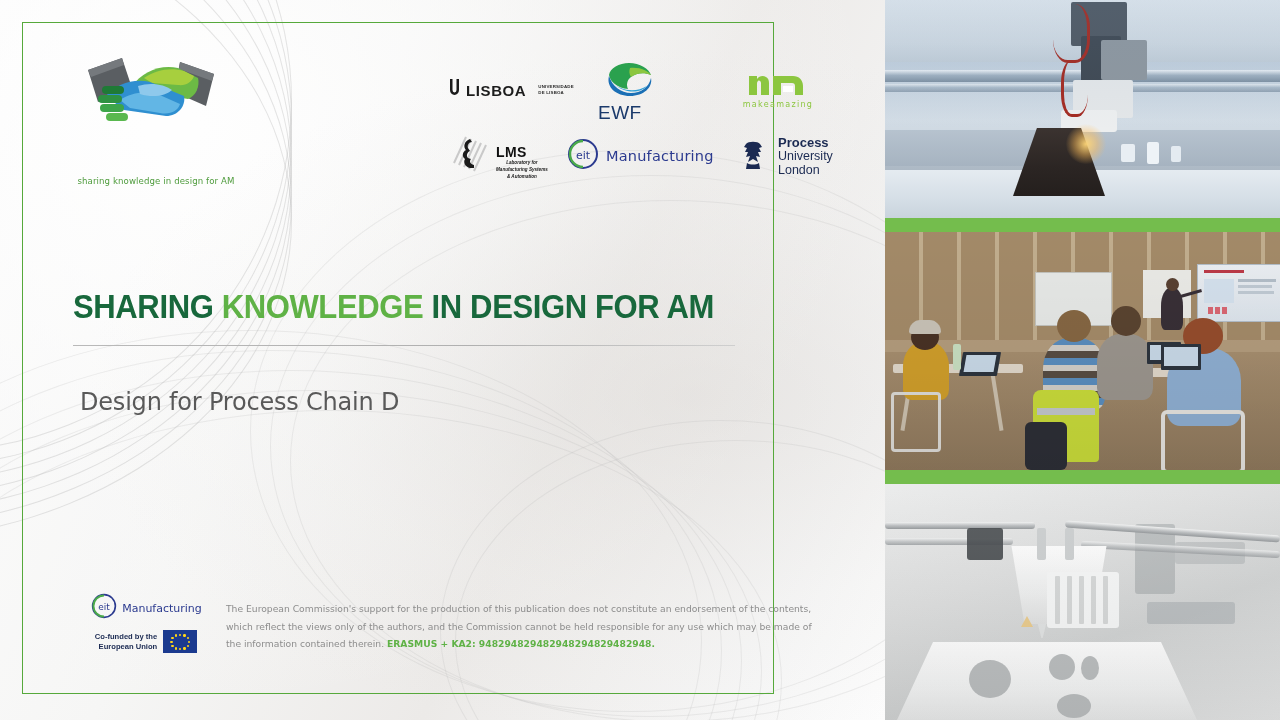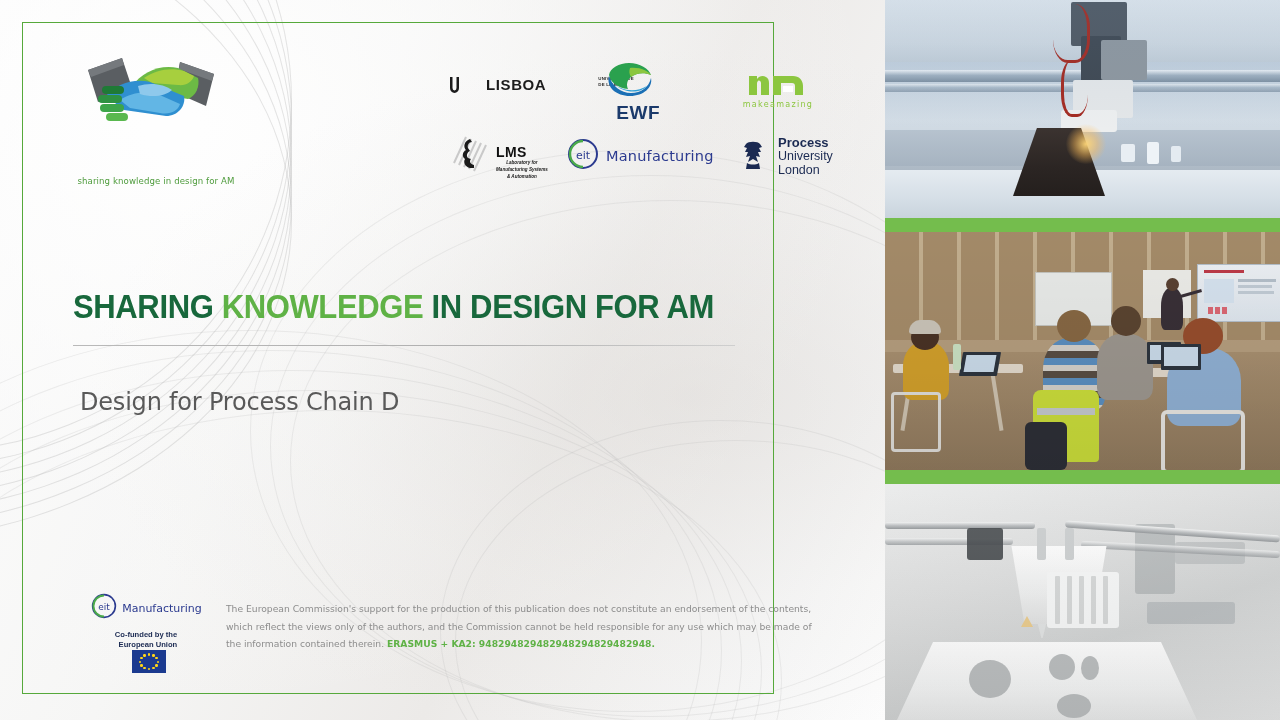--- a/index.html
+++ b/index.html
@@ -66,22 +66,22 @@
   .ulisboa-name {
     font-family: "Liberation Sans", sans-serif;
     font-weight: bold; font-size: 15px; letter-spacing: 0.6px; color: #1c1c1c;
   }
   .ulisboa-sub {
     font-size: 4.4px; letter-spacing: 0.2px; color: #2a2a2a; line-height: 1.35;
     font-weight: bold;
   }
   .ewf-text {
     font-family: "Liberation Sans", sans-serif;
-    font-weight: bold; font-size: 19px; color: #1b3a6b; letter-spacing: 0.5px;
-    text-align: right;
+    font-weight: normal; font-size: 19px; color: #1b3a6b; letter-spacing: 0.5px;
+    text-align: left;
   }
   .ma-text {
     font-size: 8px; color: #8cc63f; letter-spacing: 1.3px; text-align: center;
     font-family: "DejaVu Sans", sans-serif;
   }
   .lms-title {
     font-family: "Liberation Sans", sans-serif;
     font-weight: bold; font-size: 14px; color: #101010; letter-spacing: 0.4px; margin-top: 12px;
   }
   .lms-sub {
@@ -310,21 +310,21 @@
           <rect x="20" y="48" width="24" height="8" rx="4" fill="#3da54a"></rect>
           <rect x="26" y="57" width="22" height="8" rx="4" fill="#59b84f"></rect>
 
           <path d="M58,30 C70,26 84,28 92,34 C86,40 72,42 60,38 Z" fill="#8ec9ec"></path>
         </svg>
       </div>
       <div class="shakeam-tag">sharing knowledge in design for AM</div>
     </div>
 
     <div class="logo-box" style="left:448px; top:76px; width:112px; height:28px;">
-      <div style="display:flex; align-items:flex-start; height:28px;gap:20px;">
+      <div style="display:flex; align-items:center; height:28px;">
         <span>
           <svg width="13" height="20" viewBox="0 0 13 20">
             <path d="M2,1 L2,12 A4.5,5 0 0 0 11,12 L11,1 L8.5,1 L8.5,12 A2,2.4 0 0 1 4.5,12 L4.5,1 Z" fill="#1c1c1c"></path>
           </svg>
         </span>
         <span class="ulisboa-name" style="margin-left:5px;">LISBOA</span>
         <span style="display:inline-block; width:1px; height:20px; background:#9a9a9a; margin:0 6px;"></span>
         <span style="display:inline-block;">
           <div class="ulisboa-sub">UNIVERSIDADE</div>
           <div class="ulisboa-sub">DE LISBOA</div>
@@ -419,21 +419,21 @@
       <div style="display:flex; align-items:center; justify-content:center;">
         <span>
           <svg width="28" height="26" viewBox="0 0 34 32">
             <circle cx="17" cy="16" r="14" fill="none" stroke="#2b3a8f" stroke-width="2"></circle>
             <path d="M17,3 A13,13 0 0 0 17,29" fill="none" stroke="#4aa94a" stroke-width="2.4"></path>
             <text x="17" y="21" font-family="DejaVu Sans, sans-serif" font-size="11" fill="#2b3a8f" text-anchor="middle">eit</text>
           </svg>
         </span>
         <span class="eit-foot-text" style="margin-left:4px;">Manufacturing</span>
       </div>
-      <div style="display:flex; align-items:center; justify-content:center; margin-top:7px;flex-direction:column;">
+      <div style="display:flex; align-items:center; justify-content:center; margin-top:7px;">
         <span>
           <div class="cofund-text">Co-funded by the</div>
           <div class="cofund-text">European Union</div>
         </span>
         <span class="eu-flag" style="margin-left:6px;">
           <i class="eu-star" style="left:15.8px; top:3.5px;"></i>
           <i class="eu-star" style="left:20.2px; top:4.4px;"></i>
           <i class="eu-star" style="left:23.4px; top:7.1px;"></i>
           <i class="eu-star" style="left:24.6px; top:10.8px;"></i>
           <i class="eu-star" style="left:23.4px; top:14.5px;"></i>

